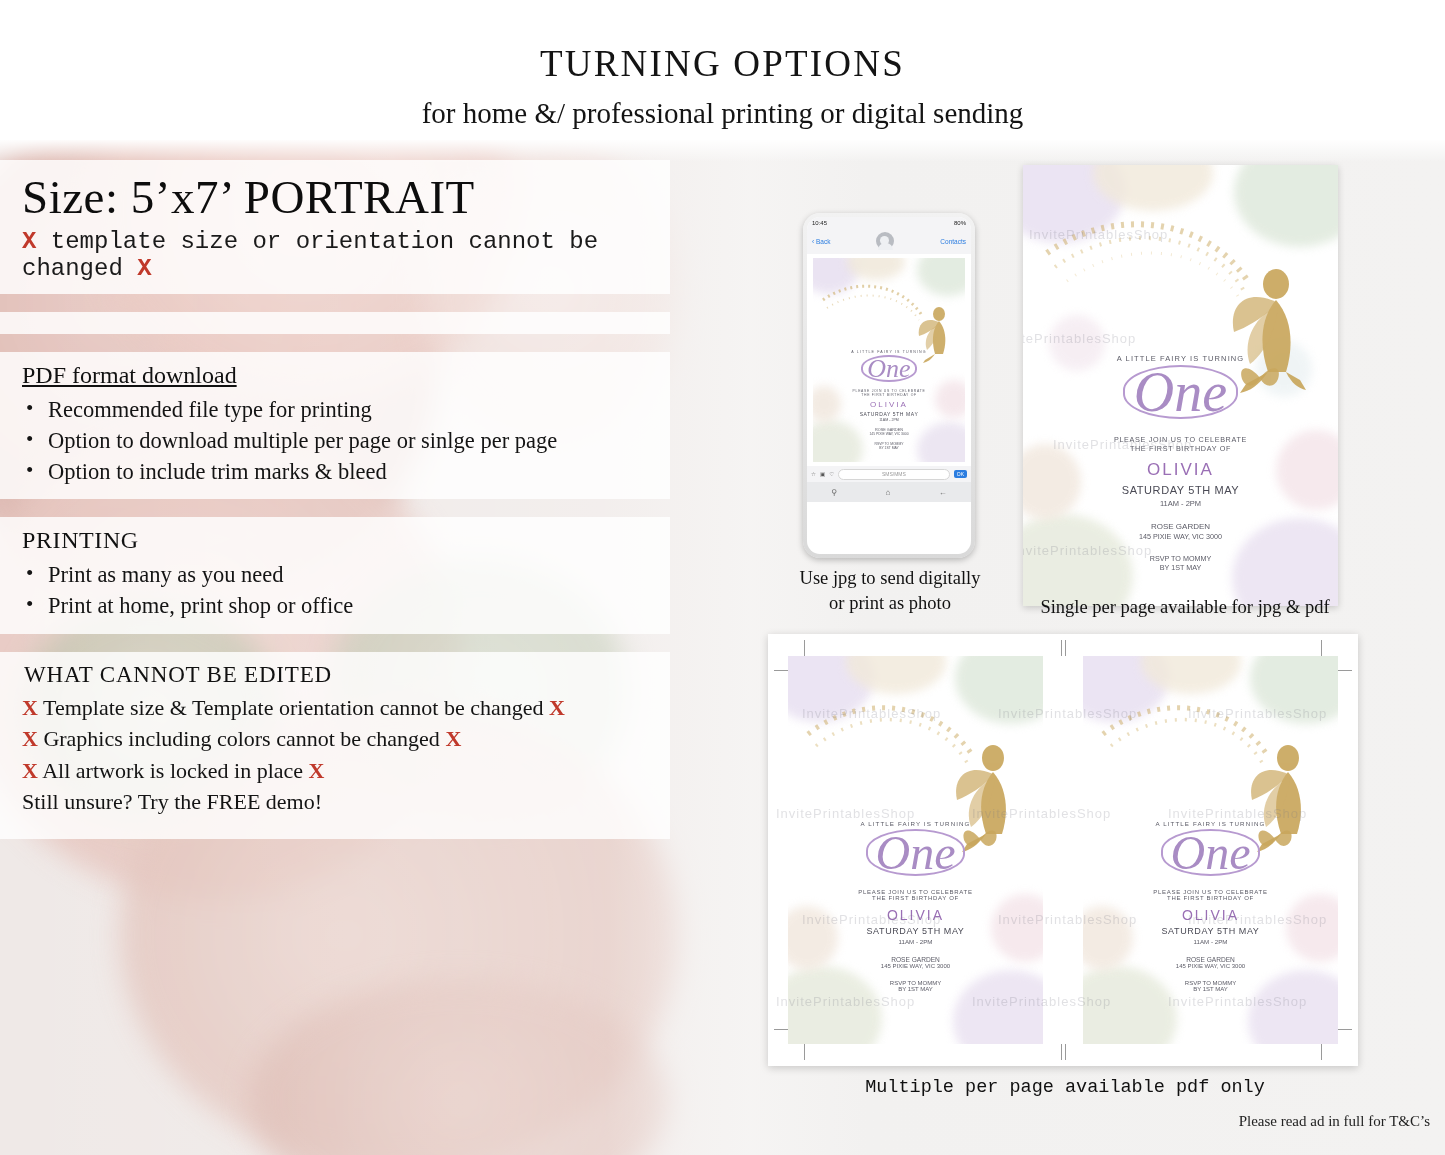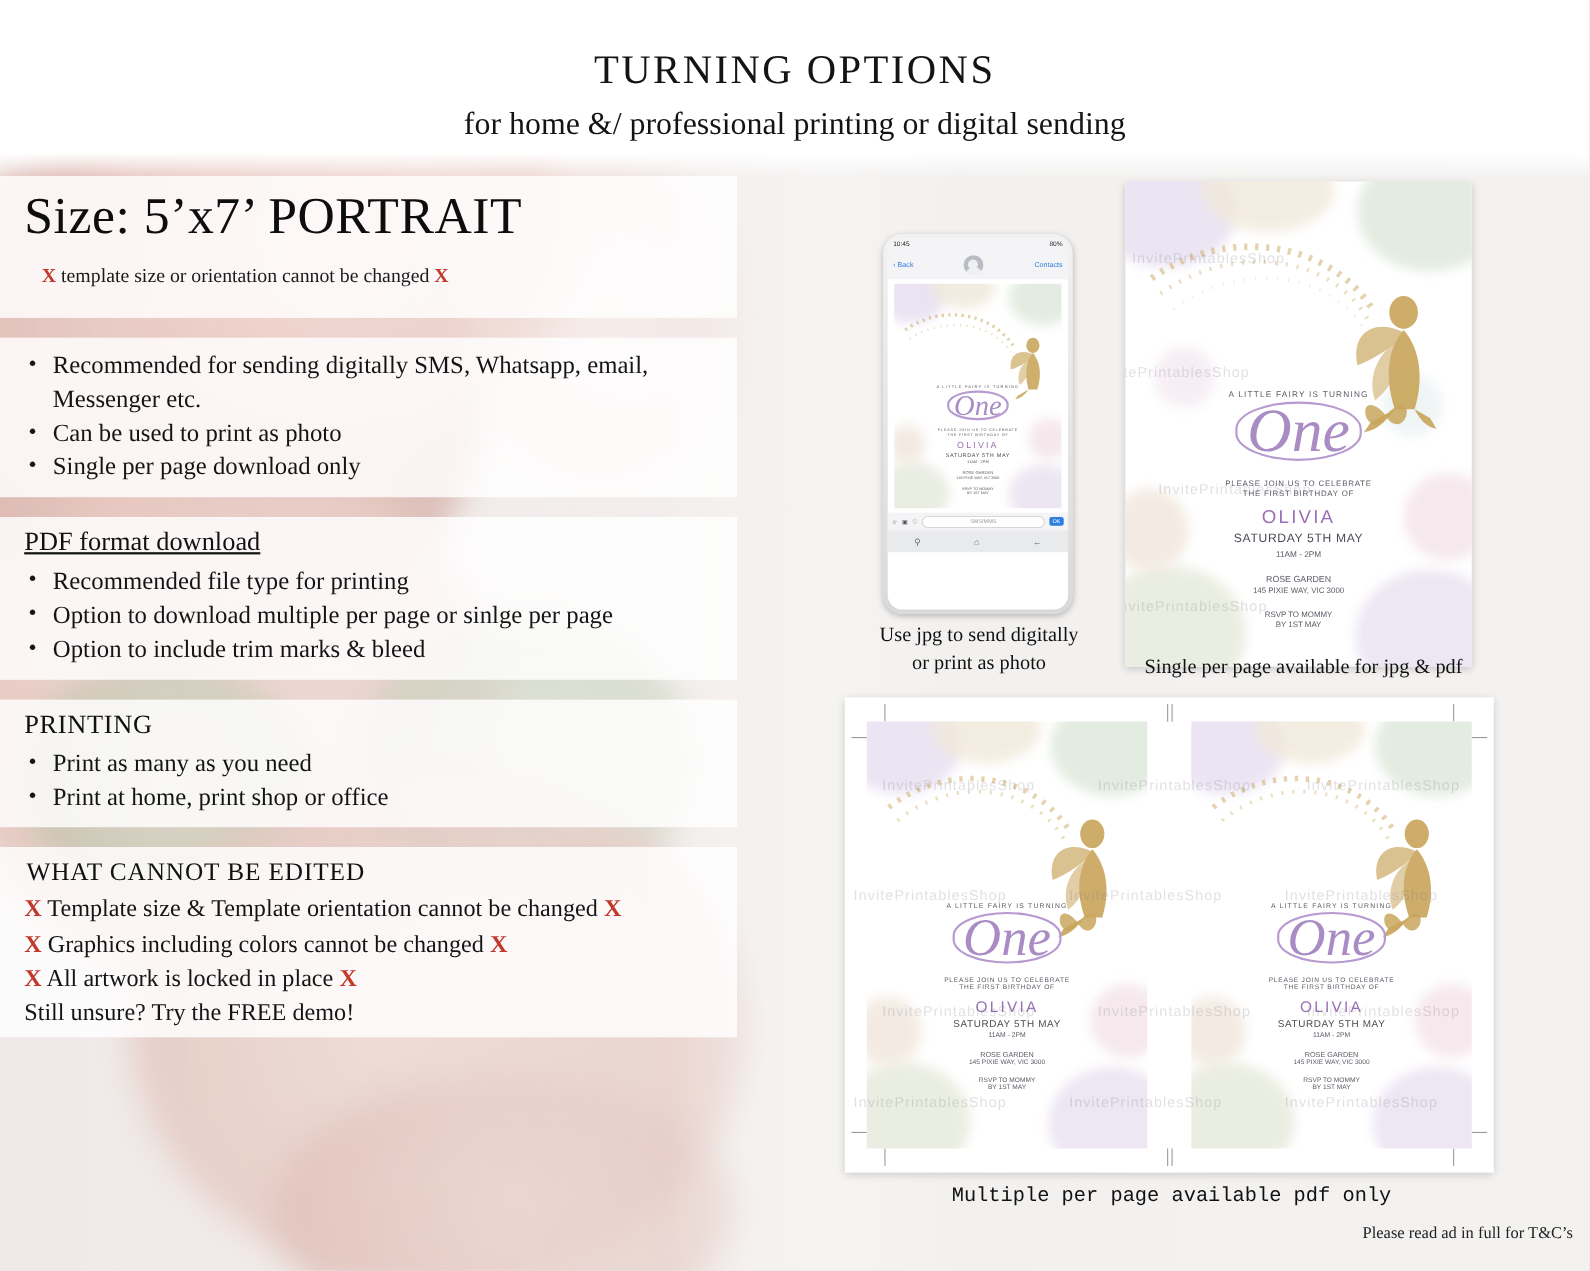--- a/index.html
+++ b/index.html
@@ -26,23 +26,23 @@
   .top-wash2{position:absolute;left:0;top:140px;width:100%;height:22px;background:linear-gradient(180deg,rgba(255,255,255,.95),rgba(255,255,255,0));}
 
   
   .header{position:absolute;left:0;top:0;width:100%;text-align:center;}
   .header h1{margin:0;padding-top:42px;font-size:37px;letter-spacing:2.2px;font-weight:400;color:#141414;}
   .header h2{margin:0;padding-top:12px;font-size:29px;font-weight:400;color:#141414;}
 
   
   .left{position:absolute;left:0;top:160px;width:670px;}
   .band{background:rgba(255,255,255,0.82);padding:10px 16px 12px 22px;margin-bottom:18px;}
-  .band.tight{padding-bottom:8px;}
+  .band.tight{padding-bottom:22px;}
   .size-title{font-size:47px;letter-spacing:.5px;color:#0d0d0d;margin:0 0 4px 0;font-weight:400;}
-  .size-sub{font-size:18px;color:#1a1a1a;margin:16px;}
+  .size-sub{font-size:24px;color:#1a1a1a;margin:0;font-family:Liberation Mono, monospace;}
   .x{color:#c0392b;font-weight:700;}
   .sec-head{font-size:24px;text-decoration:underline;margin:0 0 6px 0;color:#111;}
   .sec-head.plain{text-decoration:none;letter-spacing:.6px;}
   ul{margin:0;padding:0;list-style:none;}
   li{font-size:22.5px;line-height:1.37;color:#141414;position:relative;padding-left:26px;}
   li:before{content:"\2022";position:absolute;left:4px;top:-1px;font-size:21px;}
   li.cont:before{content:"";}
   .noedit-title{font-size:23px;letter-spacing:.8px;margin:0 0 4px 2px;color:#111;}
   .noedit-line{font-size:22px;line-height:1.42;color:#141414;}
   .noedit-line.plain{color:#141414;}
@@ -116,26 +116,20 @@
   <div class="band">
     <p class="size-title">Size: 5’x7’ PORTRAIT</p>
     <p class="size-sub">
       <span class="x">X</span>
       <span>template size or orientation cannot be changed</span>
       <span class="x">X</span>
     </p>
   </div>
 
   <div class="band">
-    <ul>
-      <li>Recommended for sending digitally SMS, Whatsapp, email,</li>
-      <li class="cont">Messenger etc.</li>
-      <li>Can be used to print as photo</li>
-      <li>Single per page download only</li>
-    </ul>
   </div>
 
   <div class="band">
     <p class="sec-head">PDF format download</p>
     <ul>
       <li>Recommended file type for printing</li>
       <li>Option to download multiple per page or sinlge per page</li>
       <li>Option to include trim marks &amp; bleed</li>
     </ul>
   </div>

